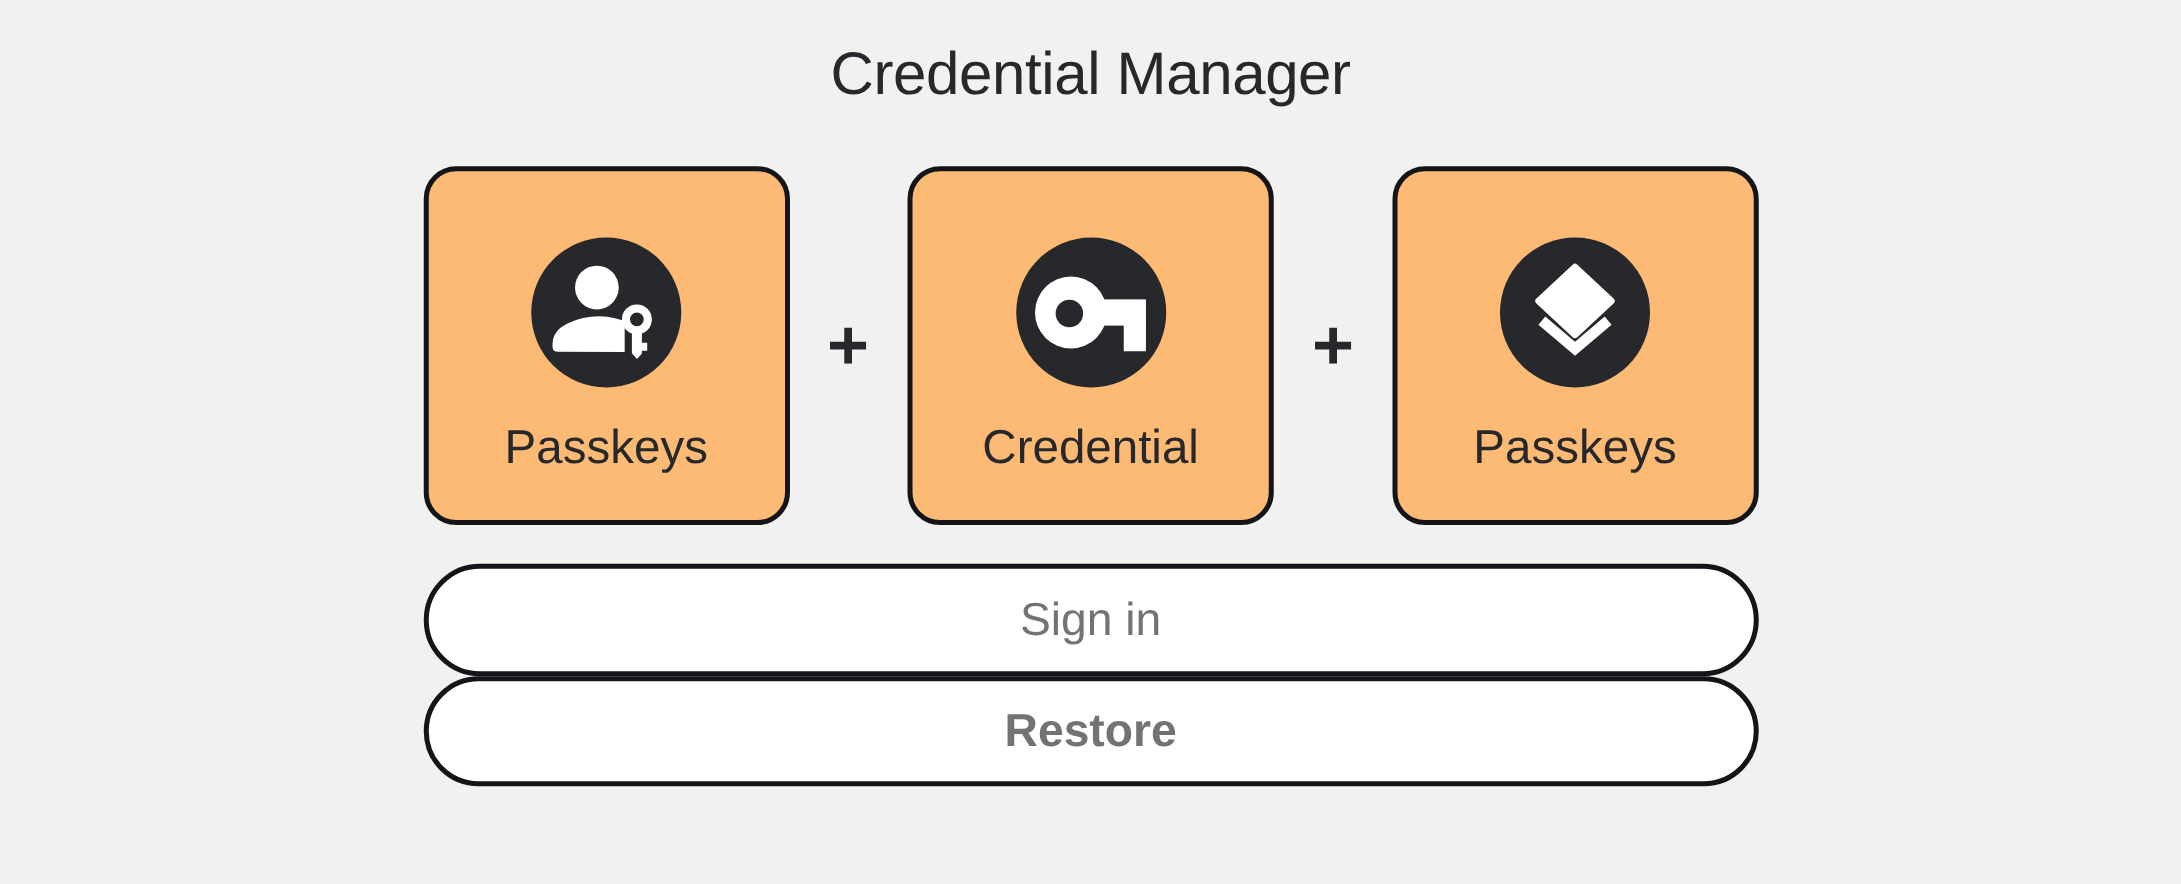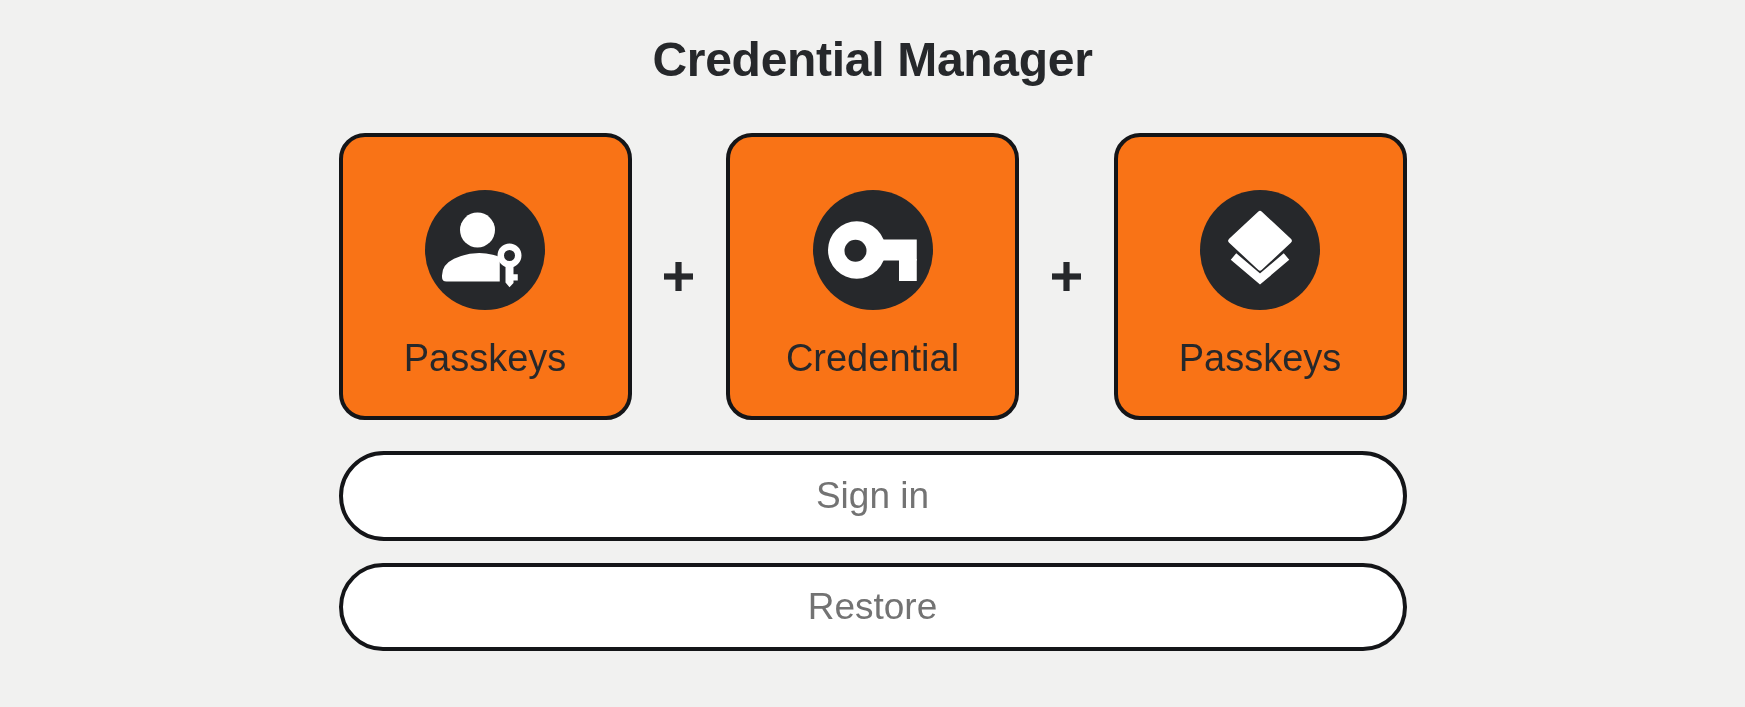--- a/index.html
+++ b/index.html
@@ -16,34 +16,34 @@
   }
   .app {
     width: 1068px;
     margin: 0 auto;
   }
   .page-title {
     margin: 34px 0 12px 0;
     text-align: center;
     font-size: 48px;
     line-height: 52px;
-    font-weight: 700;
+    font-weight: 400;
     letter-spacing: -0.3px;
     color: #26282b;
   }
   .cards-row {
     margin-top: 47px;
     height: 287px;
     display: flex;
     align-items: stretch;
   }
   .cred-card {
     box-sizing: border-box;
     width: 293px;
-    background: #f97316;
+    background: #fdba74;
     border: 4px solid #141518;
     border-radius: 26px;
     display: flex;
     flex-direction: column;
     align-items: center;
     cursor: pointer;
   }
   .icon-circle {
     width: 120px;
     height: 120px;
@@ -92,22 +92,22 @@
     font-weight: 400;
     color: #737373;
     cursor: pointer;
     padding: 0;
   }
   .sign-in-button {
     margin-top: 31px;
     height: 90px;
   }
   .restore-button {
-    margin-top: 22px;
     height: 88px;
+    font-weight: bold;
   }
 </style>
 </head>
 <body>
 
 <div class="app">
 
   <h1 class="page-title">Credential Manager</h1>
 
   <div class="cards-row">

